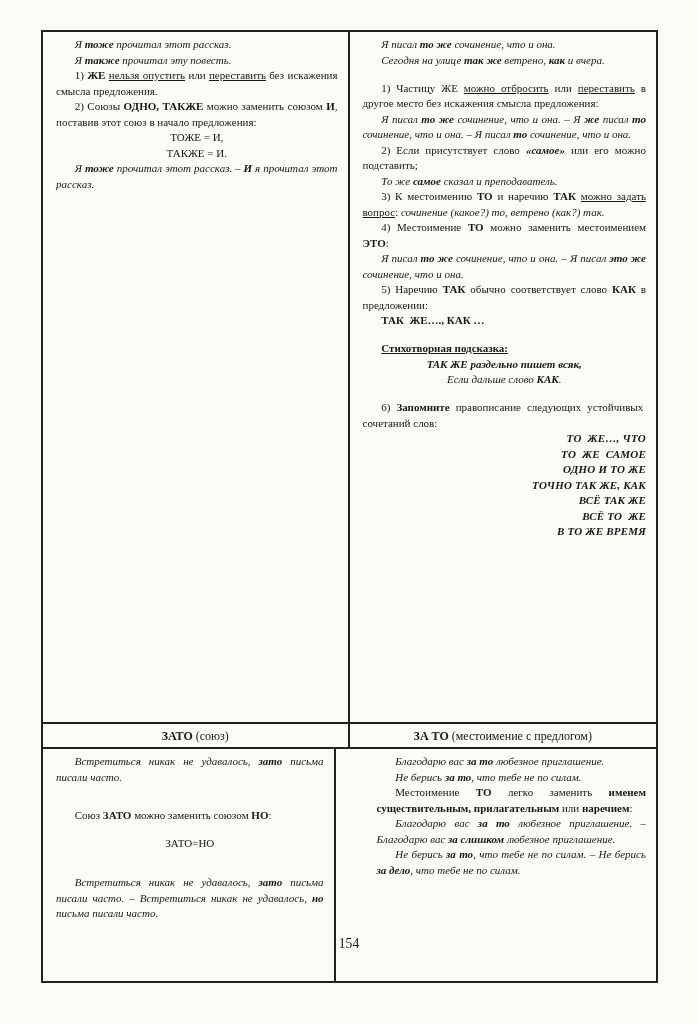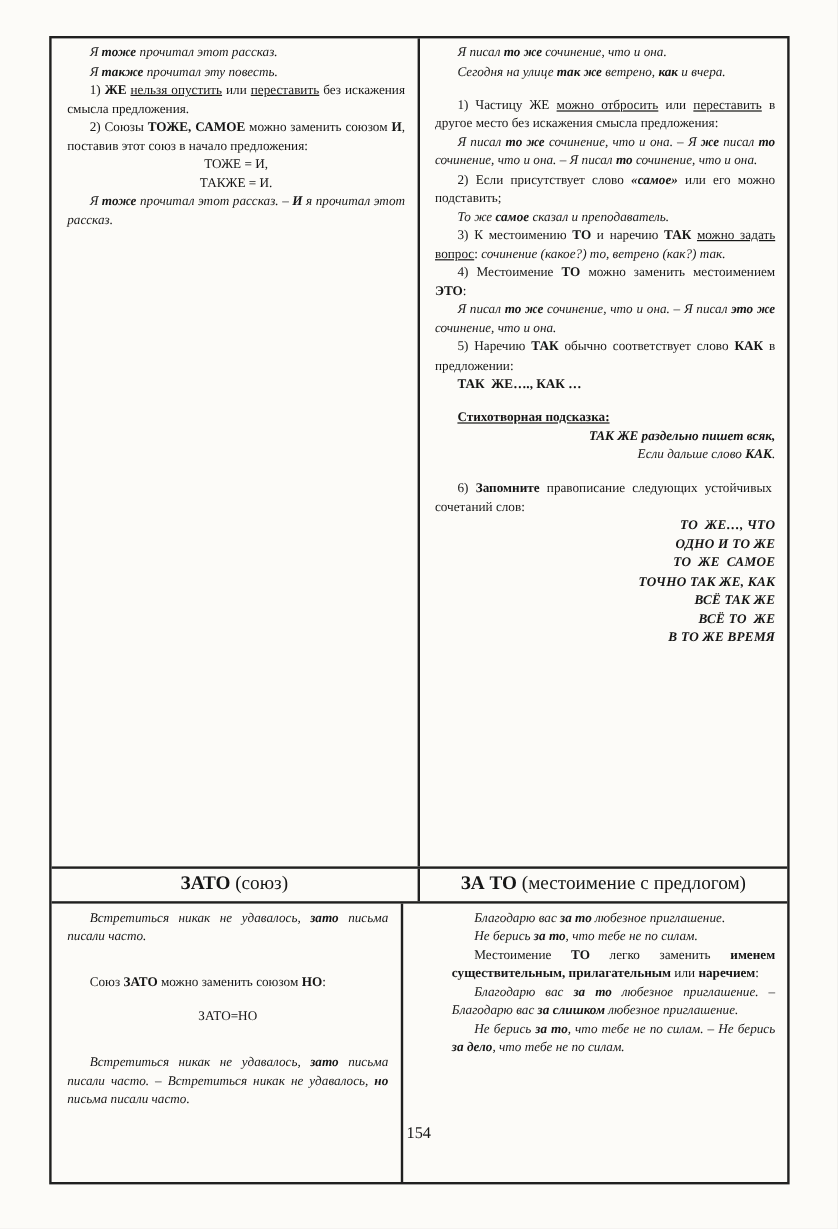--- a/index.html
+++ b/index.html
@@ -26,46 +26,46 @@
   .hcell{padding:2px 6px 3px;text-align:center;}
   .para{
     margin:0;
     font-size:11px;
     line-height:1.41;
     text-align:justify;
   }
   .para.example{font-style:italic;text-indent:1.7em;}
   .para.rule{text-indent:1.7em;}
   .para.formula{text-align:center;font-weight:normal;text-indent:0;}
-  .para.poem{font-style:italic;text-align:right;text-indent:0;}
+  .para.poem{font-style:italic;text-align:center;text-indent:0;}
   .para.phrase{
     font-weight:bold;font-style:italic;
     text-align:right;text-indent:0;padding-left:6px;letter-spacing:.2px;
   }
   .para.gap{margin-top:1.15em;}
   .para.gap2{margin-top:2.1em;}
-  .hcell .htext{font-size:16px;line-height:1.35;}
+  .hcell .htext{font-size:12px;line-height:1.35;}
   .page-number{
     position:absolute;left:0;right:0;top:936px;
     text-align:center;font-size:13.6px;
   }
 </style>
 </head>
 <body>
 
 <div class="page">
 
   <div class="grammar-table">
 
     <div class="t-row row-top">
       <div class="cell cell-left">
           <p class="para example">Я <b>тоже</b> прочитал этот рассказ.</p>
           <p class="para example">Я <b>также</b> прочитал эту повесть.</p>
           <p class="para rule">1) <b>ЖЕ</b> <u>нельзя опустить</u> или <u>переставить</u> без искажения смысла предложения.</p>
-          <p class="para rule">2) Союзы <b>ТОЖЕ, САМОЕ</b> можно заменить союзом <b>И</b>, поставив этот союз в начало предложения:</p>
+          <p class="para rule">2) Союзы <b>ОДНО, ТАКЖЕ</b> можно заменить союзом <b>И</b>, поставив этот союз в начало предложения:</p>
           <p class="para formula">ТОЖЕ = И,</p>
           <p class="para formula">ТАКЖЕ = И.</p>
           <p class="para example">Я <b>тоже</b> прочитал этот рассказ. – <b>И</b> я прочитал этот рассказ.</p>
         </div>
       <div class="cell cell-right">
           <p class="para example">Я писал <b>то же</b> сочинение, что и она.</p>
           <p class="para example">Сегодня на улице <b>так же</b> ветрено, <b>как</b> и вчера.</p>
           <p class="para rule gap">1) Частицу ЖЕ <u>можно отбросить</u> или <u>переставить</u> в другое место без искажения смысла предложения:</p>
           <p class="para example">Я писал <b>то же</b> сочинение, что и она. – Я <b>же</b> писал <b>то</b> сочинение, что и она. – Я писал <b>то</b> сочинение, что и она.</p>
           <p class="para rule">2) Если присутствует слово <b><i>«самое»</i></b> или его можно подставить;</p>
@@ -73,22 +73,22 @@
           <p class="para rule">3) К местоимению <b>ТО</b> и наречию <b>ТАК</b> <u>можно задать вопрос</u>: <i>сочинение (какое?) то, ветрено (как?) так.</i></p>
           <p class="para rule">4) Местоимение <b>ТО</b> можно заменить местоимением <b>ЭТО</b>:</p>
           <p class="para example">Я писал <b>то же</b> сочинение, что и она. – Я писал <b>это же</b> сочинение, что и она.</p>
           <p class="para rule">5) Наречию <b>ТАК</b> обычно соответствует слово <b>КАК</b> в предложении:</p>
           <p class="para rule"><b>ТАК&nbsp;&nbsp;ЖЕ…., КАК&nbsp;…</b></p>
           <p class="para rule gap"><b><u>Стихотворная подсказка:</u></b></p>
           <p class="para poem"><b>ТАК ЖЕ раздельно пишет всяк,</b></p>
           <p class="para poem">Если дальше слово <b>КАК</b>.</p>
           <p class="para rule gap">6) <b>Запомните</b> правописание следующих устойчивых&nbsp; сочетаний слов:</p>
           <p class="para phrase">ТО&nbsp; ЖЕ…, ЧТО</p>
+          <p class="para phrase">ТО&nbsp; ЖЕ&nbsp; САМОЕ</p>
           <p class="para phrase">ОДНО И ТО ЖЕ</p>
-          <p class="para phrase">ТО&nbsp; ЖЕ&nbsp; САМОЕ</p>
           <p class="para phrase">ТОЧНО ТАК ЖЕ, КАК</p>
           <p class="para phrase">ВСЁ ТАК ЖЕ</p>
           <p class="para phrase">ВСЁ ТО&nbsp; ЖЕ</p>
           <p class="para phrase">В ТО ЖЕ ВРЕМЯ</p>
         </div>
     </div>
 
     <div class="t-row row-header">
       <div class="cell cell-left hcell">
         <span class="htext"><b>ЗАТО</b> (союз)</span>

